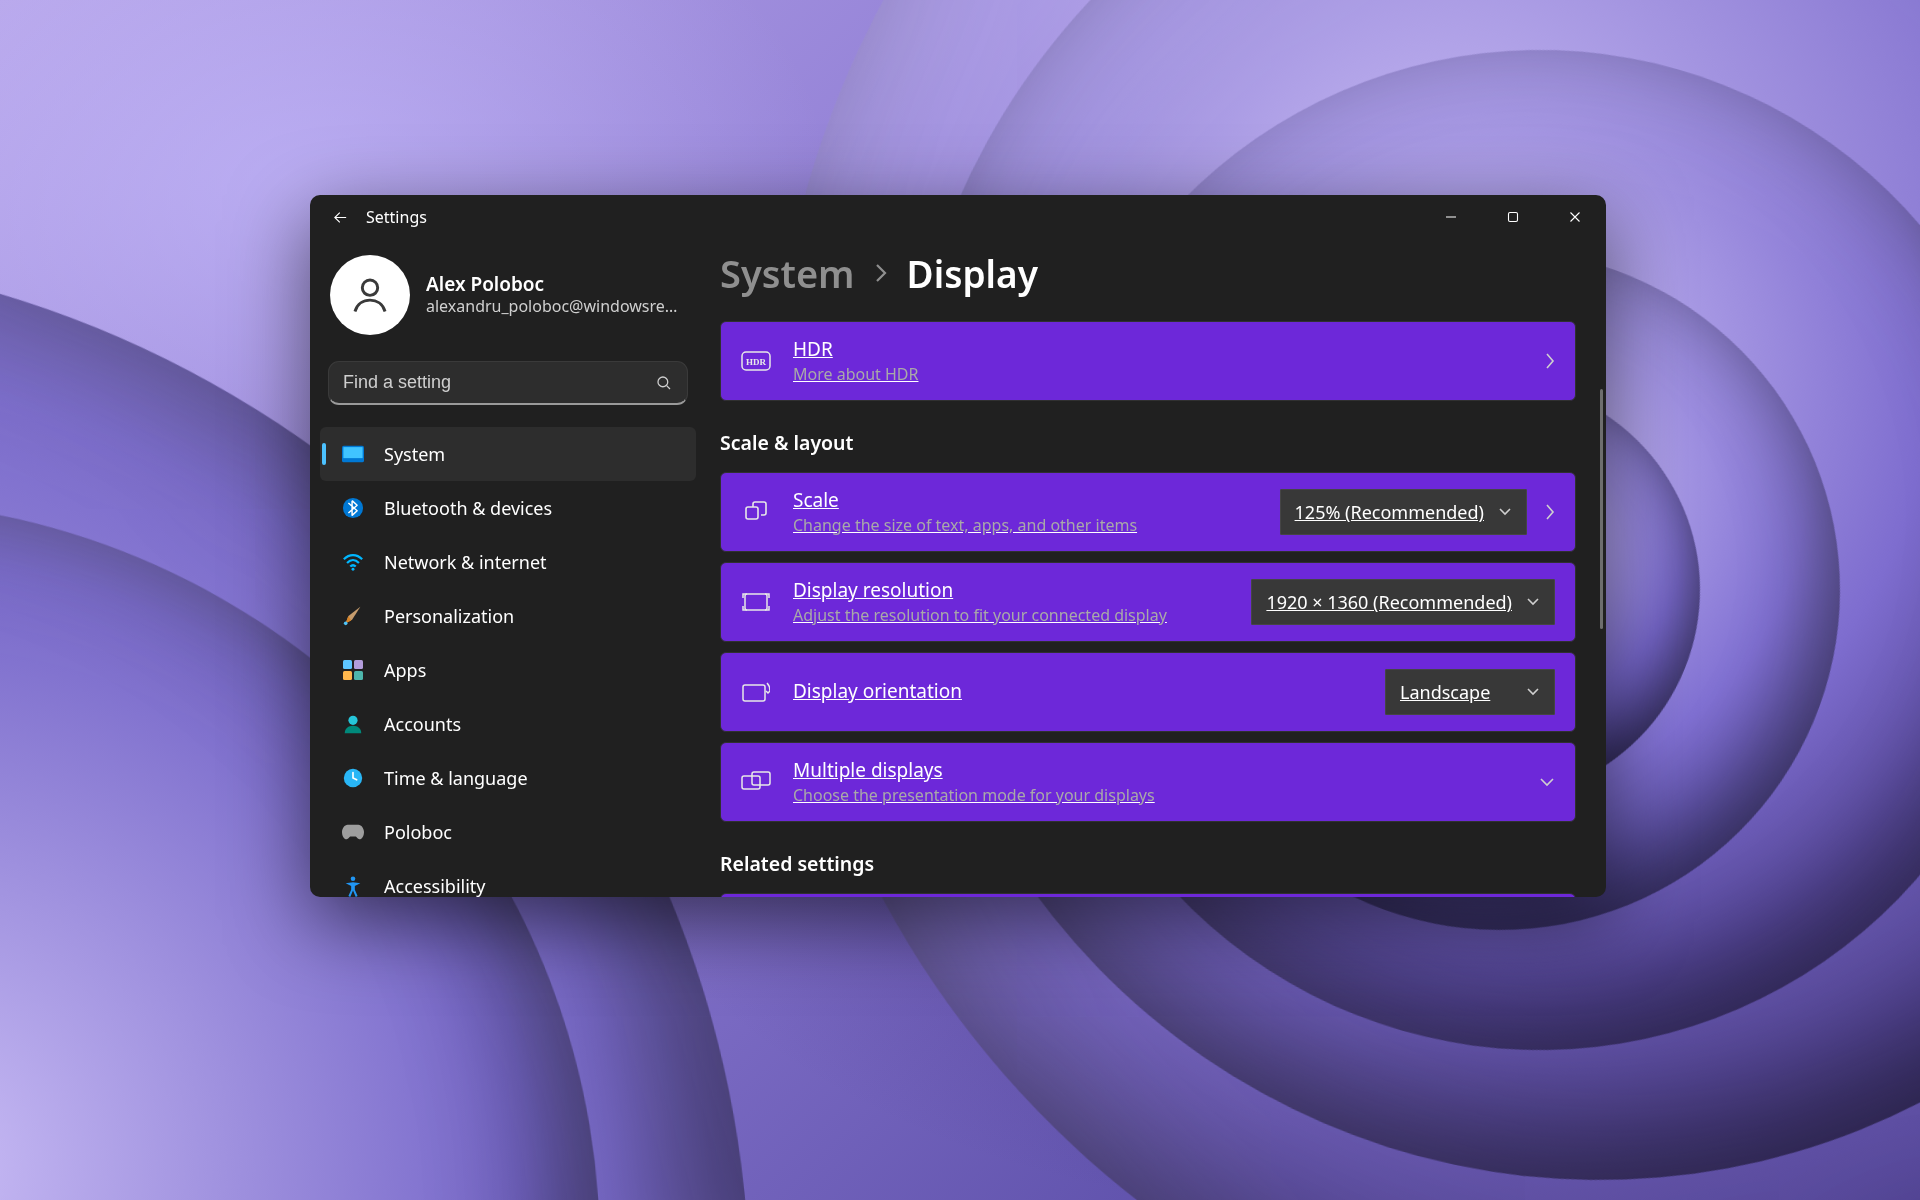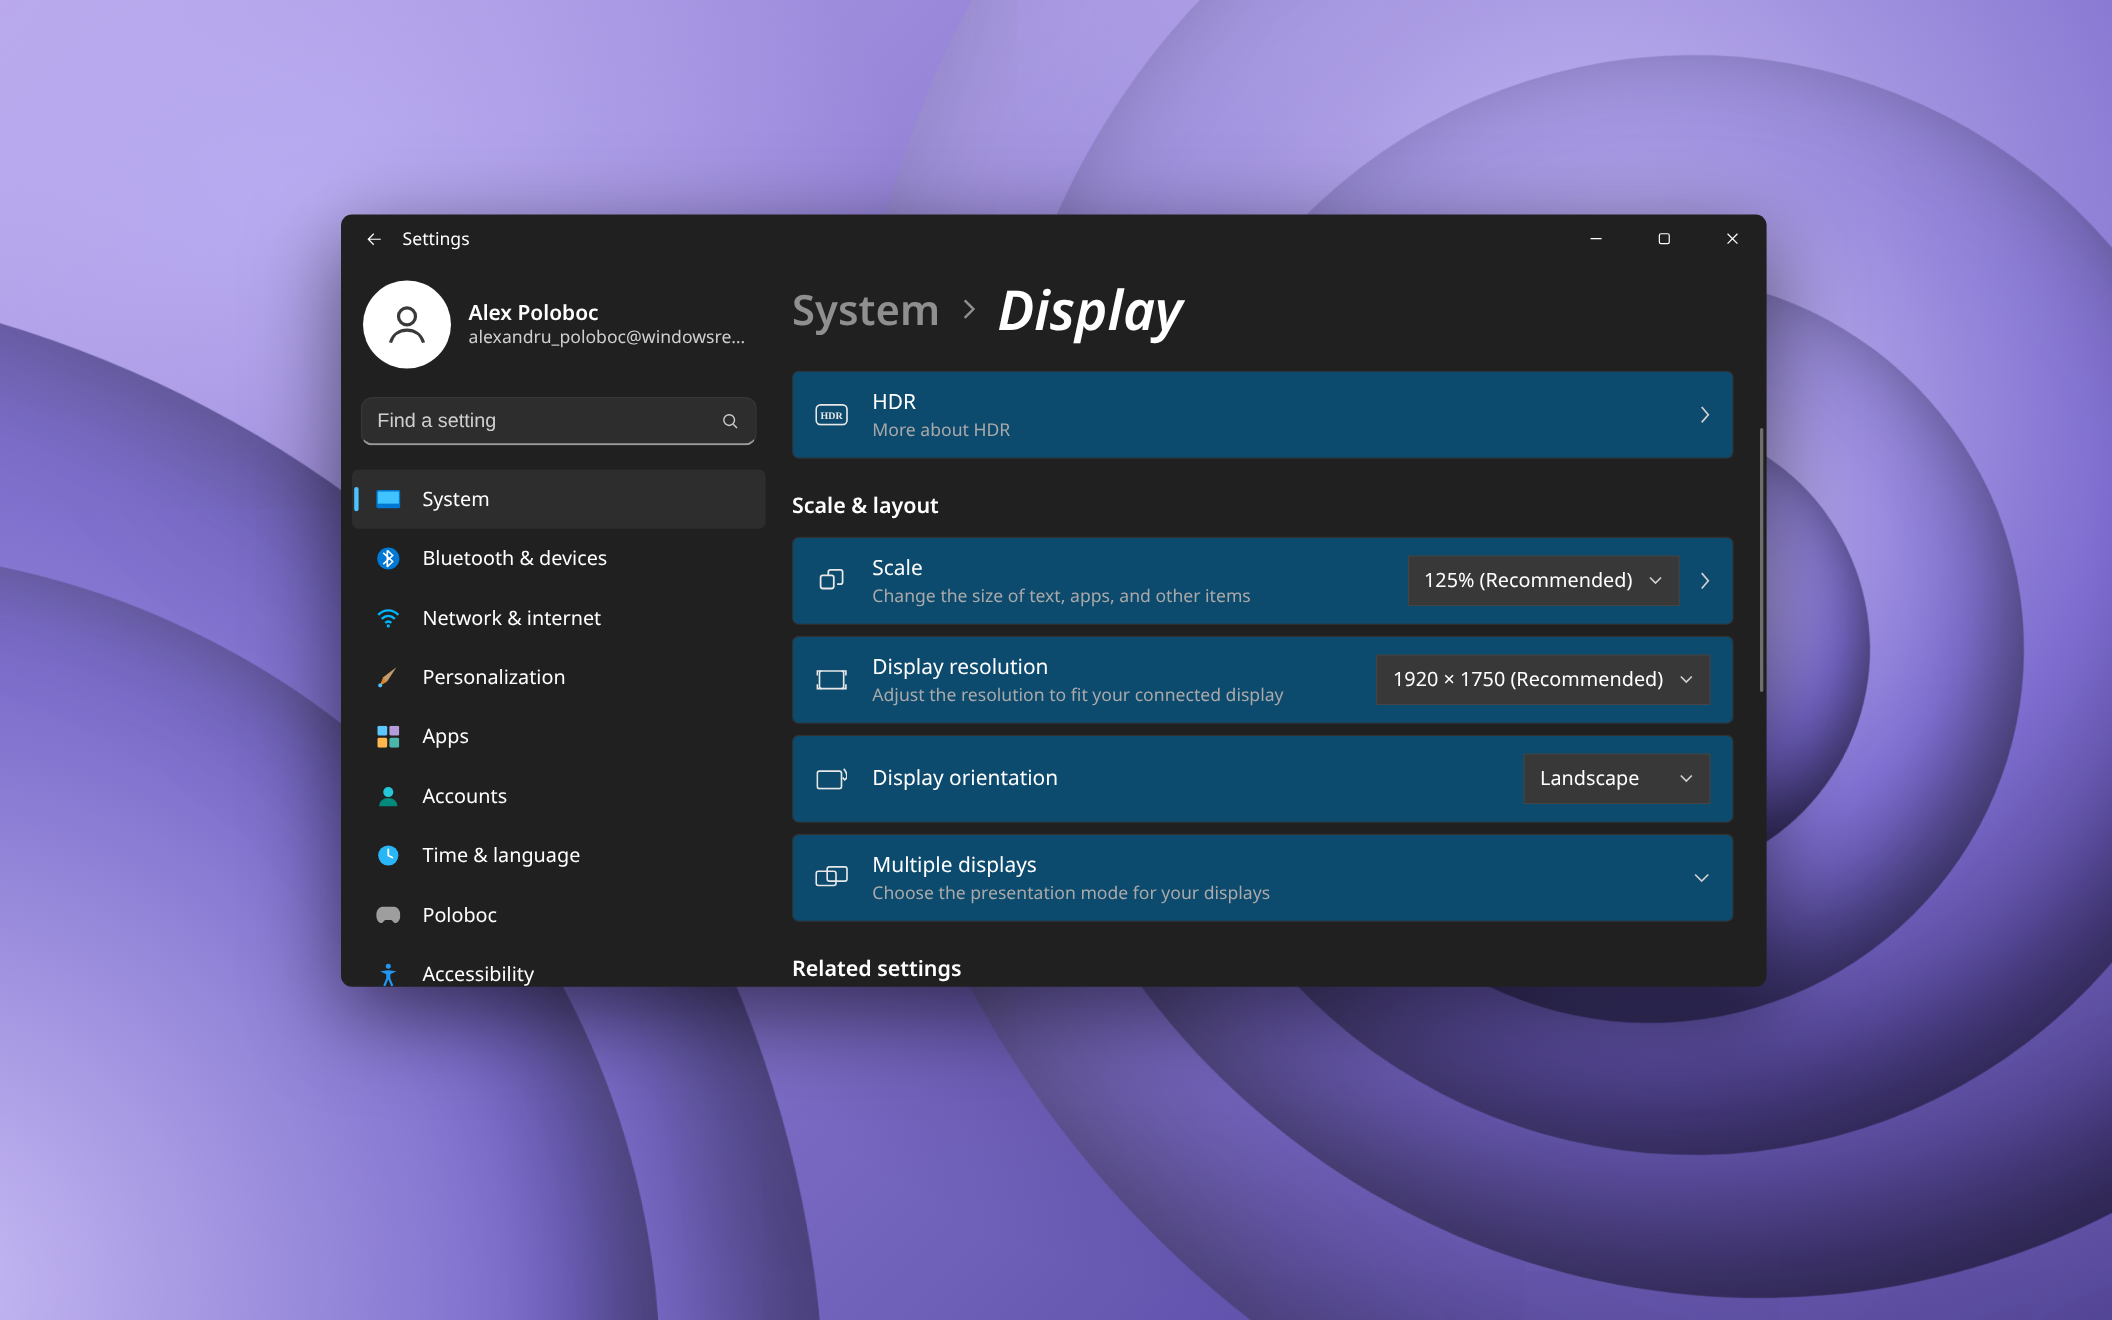--- a/index.html
+++ b/index.html
@@ -109,26 +109,26 @@
   content: ""; position: absolute; left: 2px; top: 16px; bottom: 16px; width: 3.5px;
   background: #4cc2ff; border-radius: 2px;
 }
 .nav-icon { width: 22px; height: 22px; display: flex; align-items: center; justify-content: center; flex-shrink: 0; }
 
 
 .content { flex: 1; padding: 8px 30px 0 14px; overflow: hidden; position: relative; }
 .breadcrumb { display: flex; align-items: center; gap: 18px; margin: 0 0 22px 0; }
 .bc-parent { font-size: 38px; font-weight: 600; color: #8f8f8f; cursor: pointer; }
 .bc-sep { color: #8f8f8f; display: flex; }
-.bc-current { font-size: 50px; font-weight: 600; color: #ffffff; font-style: italic; }
+.bc-current { font-size: 37px; font-weight: 600; color: #ffffff; }
 
 .card {
-  background: #0c4a6e; border: 1px solid #303030; border-radius: 6px;
+  background: #6d28d9; border: 1px solid #303030; border-radius: 6px;
   display: flex; align-items: center; gap: 22px;
-  padding: 14px 20px; margin-bottom: 10px; min-height: 80px;
+  padding: 14px 20px; margin-bottom: 10px; min-height: 80px; text-decoration: underline;
 }
 .card .leading { width: 30px; display: flex; align-items: center; justify-content: center; color: #e8e8e8; flex-shrink: 0; }
 .card .titles { flex: 1; min-width: 0; }
 .card .ttl { font-size: 19px; color: #ffffff; line-height: 1.25; }
 .card .sub { font-size: 16px; color: #a9a9a9; line-height: 1.25; margin-top: 2px; }
 .card .trailing { display: flex; align-items: center; gap: 18px; }
 
 .section-h { font-size: 19.5px; font-weight: 600; margin: 28px 0 16px 0; color: #ffffff; }
 
 .combo {
@@ -382,21 +382,21 @@
               <rect x="3" y="3" width="22" height="16" rx="2"></rect>
               <path d="M1 7V3h4M27 7V3h-4M1 15v4h4M27 15v4h-4"></path>
             </svg>
         </span>
         <div class="titles">
           <div class="ttl">Display resolution</div>
           <div class="sub">Adjust the resolution to fit your connected display</div>
         </div>
         <div class="trailing">
           <div class="combo" style="min-width:300px">
-            <span>1920 × 1750 (Recommended)</span>
+            <span>1920 × 1360 (Recommended)</span>
             <span class="chev">
               <svg width="14" height="10" viewBox="0 0 14 10" fill="none" stroke="#cfcfcf" stroke-width="1.6">
                   <path d="M2 2l5 5 5-5"></path>
                 </svg>
             </span>
           </div>
         </div>
       </div>
 
       <div class="card">

